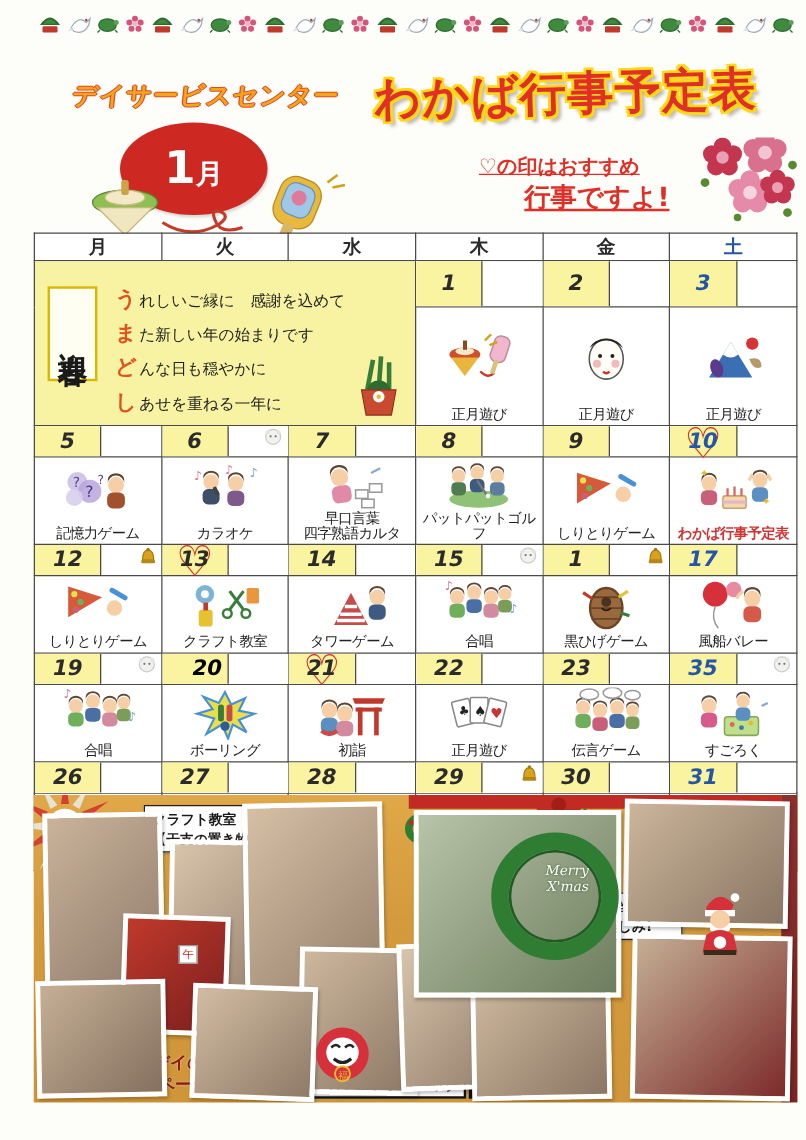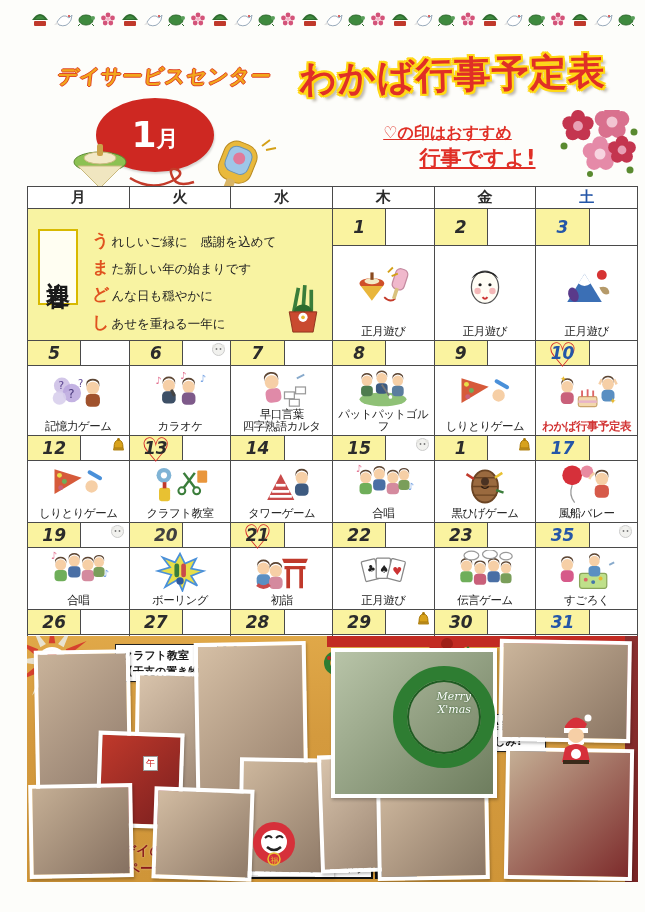--- a/index.html
+++ b/index.html
@@ -28,21 +28,21 @@
   
   table.cal{position:absolute;left:27px;top:186px;width:611px;border-collapse:collapse;table-layout:fixed;}
   table.cal td,table.cal th{border:1.6px solid #4a4a4a;padding:0;margin:0;}
   th.dow{height:21px;background:#fff;font-size:15px;font-weight:700;color:#2b2b2b;}
   th.dow.sat{color:#2456a8;}
   td.numcell{height:24px;background:#fff;position:relative;}
   .numbox{position:absolute;left:0;top:0;bottom:0;width:52%;background:#faf3a0;border-right:1.4px solid #4a4a4a;
      display:flex;align-items:center;justify-content:center;}
   .daynum{font-size:17px;font-weight:900;color:#2b2b2b;position:relative;z-index:2;font-style:italic;}
   .daynum.blue{color:#2456a8;}
-  .daynum.red{color:#404040;margin-left:20px;}
+  .daynum.red{color:#000000;margin-left:20px;}
   .heart-mark{position:absolute;left:50%;top:58%;transform:translate(-50%,-50%);font-size:34px;color:#d42b2b;z-index:1;line-height:1;font-weight:700;}
   .sticker{position:absolute;right:4px;top:1px;z-index:3;}
   td.evcell{height:61px;background:#fff;vertical-align:bottom;}
   .evwrap{display:flex;flex-direction:column;align-items:center;justify-content:flex-end;height:100%;}
   .evart{flex:1;display:flex;align-items:center;justify-content:center;width:100%;}
   .evcap{font-size:11.5px;color:#222;text-align:center;line-height:1.1;white-space:pre-line;padding-bottom:2px;letter-spacing:-0.5px;}
   .evcap.red{color:#d23333;font-weight:700;}
   
   td.greet{background:#f8f3a2;position:relative;}
   .greet-inner{display:flex;height:100%;padding:6px 4px 4px 10px;box-sizing:border-box;margin-top:12px;}

